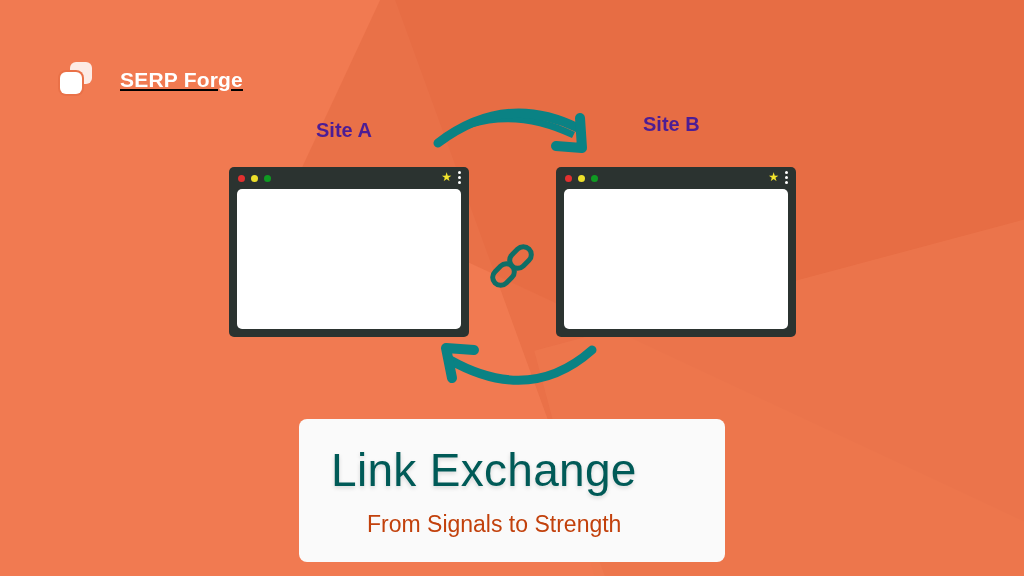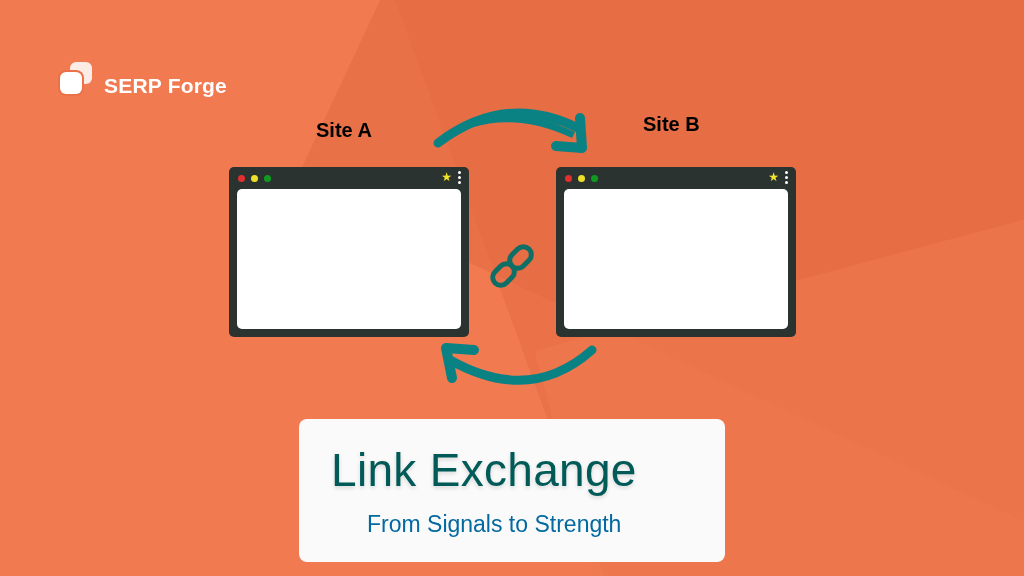--- a/index.html
+++ b/index.html
@@ -15,28 +15,28 @@
   }
   .bg .shape2 {
     position: absolute; left: 380px; top: -200px; width: 900px; height: 600px;
     background: #e56a42; transform: rotate(25deg); opacity: 0.6;
   }
   .bg .shape3 {
     position: absolute; left: 600px; top: 250px; width: 700px; height: 600px;
     background: #ef7a50; transform: rotate(-15deg); opacity: 0.6;
   }
 
-  .logo { position: absolute; left: 60px; top: 62px; display: flex; align-items: flex-end; gap: 8px; }
+  .logo { position: absolute; left: 60px; top: 62px; display: flex; align-items: center; gap: 24px; text-decoration: underline; }
   .logo-mark { position: relative; width: 36px; height: 36px; }
   .logo-mark .sq { position: absolute; width: 22px; height: 22px; border-radius: 6px; background: #fff; }
   .logo-mark .sq1 { left: 10px; top: 0; background: rgba(255,255,255,0.85); }
   .logo-mark .sq2 { left: 0; top: 10px; box-shadow: 0 0 0 2px #ea7148; }
   .logo-text { color: #fff; font-size: 21px; font-weight: 600; letter-spacing: 0.2px; }
 
-  .site-label { position: absolute; color: #000000; font-weight: 700; font-size: 20px; }
+  .site-label { position: absolute; color: #4c1d95; font-weight: 700; font-size: 20px; }
   .site-a-label { left: 316px; top: 119px; }
   .site-b-label { left: 643px; top: 113px; }
 
   .browser {
     position: absolute; width: 240px; height: 170px; background: #2b3330;
     border-radius: 5px;
   }
   .browser-a { left: 229px; top: 167px; }
   .browser-b { left: 556px; top: 167px; }
   .browser .dot { position: absolute; top: 8px; width: 7px; height: 7px; border-radius: 50%; }
@@ -56,21 +56,21 @@
   .title-card {
     position: absolute; left: 299px; top: 419px; width: 426px; height: 143px;
     background: #fafafa; border-radius: 8px;
   }
   .title-card .title {
     position: absolute; left: 32px; top: 24px; color: #005a57;
     font-size: 46px; font-weight: 400; letter-spacing: 0.3px;
     text-shadow: 0 2px 4px rgba(0,0,0,0.15);
   }
   .title-card .subtitle {
-    position: absolute; left: 68px; top: 92px; color: #0369a1;
+    position: absolute; left: 68px; top: 92px; color: #c2410c;
     font-size: 23px; font-weight: 400;
   }
 </style>
 </head>
 <body>
 
 <div class="bg">
   <div class="shape1"></div>
   <div class="shape2"></div>
   <div class="shape3"></div>

